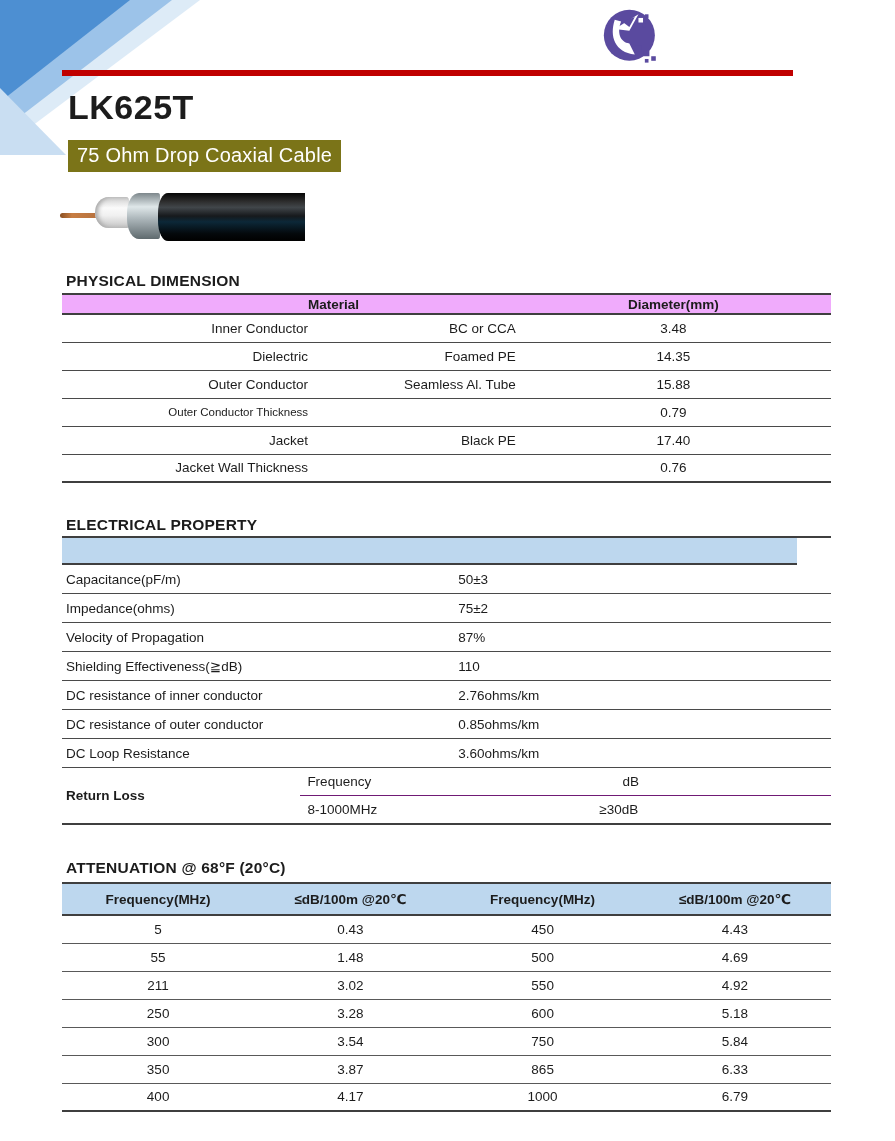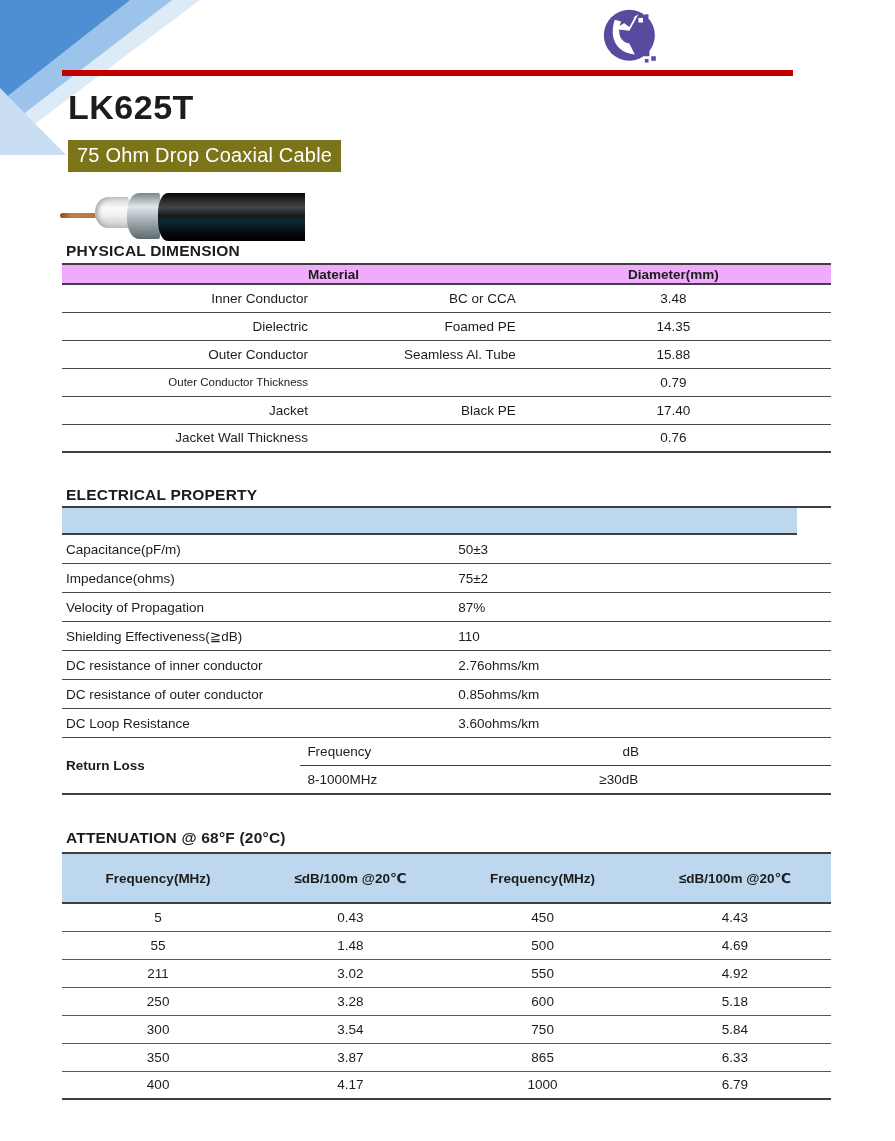--- a/index.html
+++ b/index.html
@@ -28,21 +28,21 @@
     background:linear-gradient(180deg,#cfcfcf,#fafafa 35%,#f0f0f0 60%,#c4c4c4);
     border-radius:14px 3px 3px 14px / 16px 4px 4px 16px;box-shadow:inset 3px 0 4px #aaa;}
   .cable .aluminum{position:absolute;left:67px;top:1px;width:33px;height:46px;
     background:linear-gradient(180deg,#7d878b,#dfe7e9 30%,#aeb8bc 55%,#5f6a6e);
     border-radius:12px 2px 2px 12px / 20px 3px 3px 20px;}
   .cable .jacket{position:absolute;left:98px;top:1px;width:147px;height:48px;
     background:linear-gradient(180deg,#060606 0%,#2e2e2e 18%,#41464a 30%,#16191c 48%,#0c2838 60%,#04080b 85%,#000 100%);
     border-radius:10px 0 0 10px / 20px 0 0 20px;}
   
   .sec-title{font-size:15.5px;font-weight:700;margin:0 0 3px 4px;letter-spacing:.2px;}
-  .sec-physical{}
+  .sec-physical{margin-top:30px;}
   .sec-electrical{margin-top:33px;}
   .sec-electrical .sec-title{margin-bottom:2px;}
   .sec-attenuation{margin-top:34px;}
   .sec-attenuation .sec-title{margin-bottom:5px;}
   
   table{border-collapse:collapse;width:100%;font-size:13.5px;}
   #physical-table{border-top:2px solid #3f3f3f;}
   #physical-table thead tr{background:#f0abfc;border-bottom:2px solid #3f3f3f;height:20px;}
   #physical-table th{font-weight:700;text-align:left;padding:0;}
   #physical-table th.c3{text-align:center;}
@@ -62,21 +62,21 @@
   .rl{display:flex;border-bottom:2px solid #3f3f3f;}
   .rl-label{width:31%;display:flex;align-items:center;font-weight:700;padding-left:4px;box-sizing:border-box;}
   .rl-right{flex:1;}
   .rl-row{display:flex;height:27px;align-items:center;}
   .rl-row.hdr{font-weight:400;border-bottom:1px solid #701a75;gap:12px;}
   .rl-freq{width:40%;padding-left:7px;box-sizing:border-box;}
   .rl-db{width:40%;text-align:center;}
   
   #att-table{border-top:2px solid #3f3f3f;}
   #att-table thead tr{background:#BDD7EE;border-bottom:2px solid #3f3f3f;height:30px;}
-  #att-table th{font-weight:700;text-align:center;width:25%;padding:16px;}
+  #att-table th{font-weight:700;text-align:center;width:25%;padding:7px;}
   #att-table tbody tr{height:28px;border-bottom:1px solid #595959;}
   #att-table tbody tr:last-child{border-bottom:2px solid #3f3f3f;}
   #att-table td{text-align:center;padding:0;}
 </style>
 </head>
 <body>
 
 <div class="page">
 
   <svg class="corner" width="210" height="160" viewBox="0 0 210 160">

